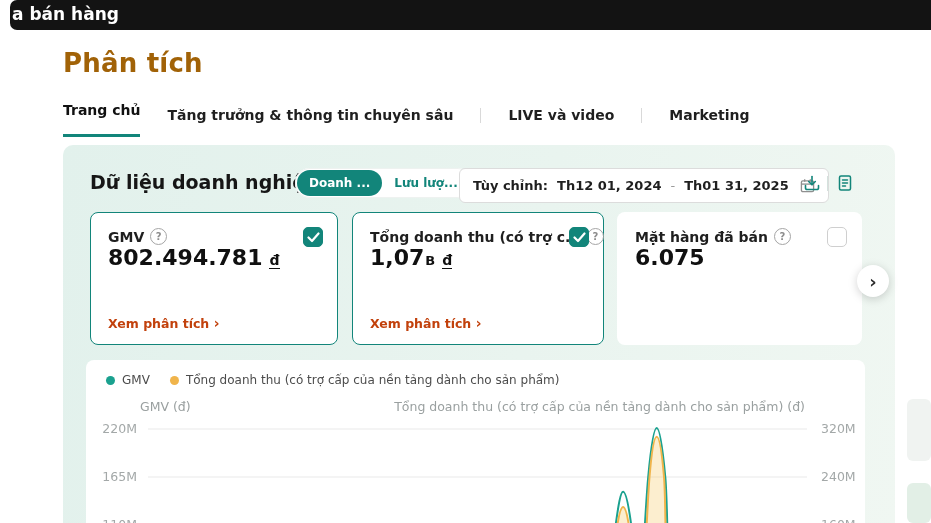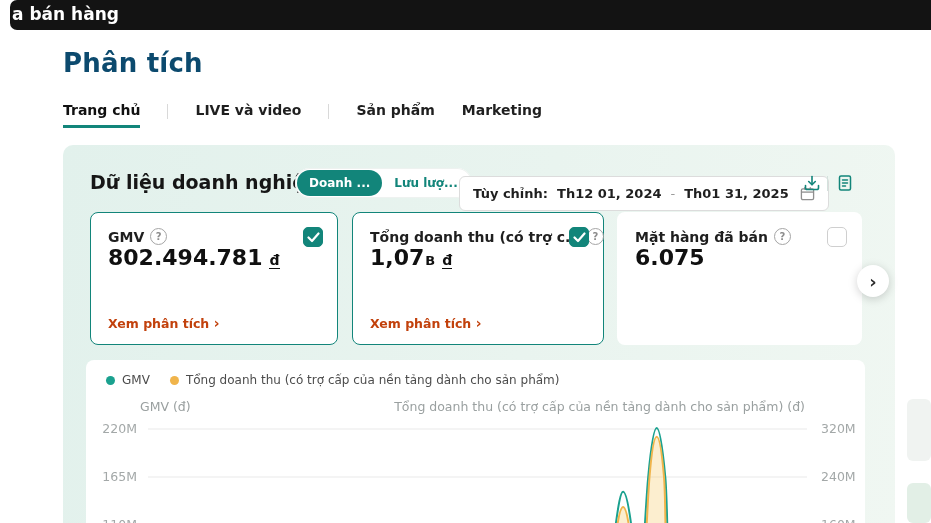--- a/index.html
+++ b/index.html
@@ -4,40 +4,40 @@
 <style>
   html,body{margin:0;padding:0;background:#fff;}
   body{font-family:"DejaVu Sans","Liberation Sans",sans-serif;}
   .stage{position:relative;width:931px;height:523px;overflow:hidden;background:#fff;}
 
   
   .topbar{position:absolute;left:10px;top:0;width:931px;height:30px;background:#131313;border-radius:7px;}
   .topbar-title{position:absolute;left:2px;top:1px;color:#fff;font-size:17px;font-weight:700;line-height:26px;}
 
   
-  .page-title{position:absolute;left:63px;top:48px;font-size:26px;font-weight:800;color:#0c4a6e;letter-spacing:.2px;}
+  .page-title{position:absolute;left:63px;top:48px;font-size:26px;font-weight:800;color:#a16207;letter-spacing:.2px;}
 
   
   .tabs{position:absolute;left:63px;top:102px;display:flex;align-items:center;gap:27px;}
   .tab{font-size:14px;font-weight:700;color:#1f1f1f;padding-bottom:10px;cursor:pointer;white-space:nowrap;}
-  .tab.active{color:#111;border-bottom:3px solid #12857a;padding-bottom:7px;}
+  .tab.active{color:#111;border-bottom:3px solid #12857a;padding-bottom:16px;}
   .tab-divider{width:1px;height:15px;background:#d9d9d9;margin-bottom:8px;}
 
   
   .panel{position:absolute;left:63px;top:145px;width:832px;height:400px;border-radius:10px;
     background:linear-gradient(100deg,#e2f1ec 0%,#e9f4ef 55%,#f0f7f2 100%);}
   .panel-title{position:absolute;left:27px;top:26px;font-size:19px;font-weight:700;color:#161616;}
 
   .pill{position:absolute;left:232px;top:23px;display:flex;background:#fff;border-radius:16px;padding:2px;box-shadow:0 0 0 1px #eef2f0 inset;}
   .pill-seg{font-size:12px;font-weight:700;padding:6px 12px;border-radius:14px;white-space:nowrap;cursor:pointer;}
   .pill-seg.on{background:#12857a;color:#ffffff;}
   .pill-seg.off{color:#12857a;background:#fff;}
 
   .datebox{position:absolute;left:396px;top:23px;height:33px;display:flex;align-items:center;gap:9px;
-    background:#fff;border:1px solid #dcdcdc;border-radius:6px;padding:0 13px;font-size:13px;font-weight:600;color:#1f1f1f;cursor:pointer;margin-top:8px;}
+    background:#fff;border:1px solid #dcdcdc;border-radius:6px;padding:0 13px;font-size:13px;font-weight:600;color:#1f1f1f;cursor:pointer;}
   .datebox .sep{color:#9b9b9b;font-weight:400;}
   .cal-icon{width:15px;height:15px;margin-left:2px;}
 
   .tool-icon{position:absolute;top:29px;width:18px;height:18px;cursor:pointer;}
   .tool-divider{position:absolute;left:764px;top:31px;width:1px;height:15px;background:#d4e2dd;}
 
   
   .card{position:absolute;top:67px;height:133px;background:#fff;border-radius:8px;box-sizing:border-box;padding:15px 17px;}
   .card.sel{border:1.5px solid #12857a;}
   .card1{left:27px;width:248px;}
@@ -83,24 +83,24 @@
 <div class="stage">
 
   <div class="topbar">
     <div class="topbar-title">a bán hàng</div>
   </div>
 
   <div class="page-title">Phân tích</div>
 
   <div class="tabs">
     <div class="tab active">Trang chủ</div>
+    <div class="tab">Tăng trưởng &amp; thông tin chuyên sâu</div>
     <div class="tab-divider"></div>
     <div class="tab">LIVE và video</div>
     <div class="tab-divider"></div>
-    <div class="tab">Sản phẩm</div>
     <div class="tab">Marketing</div>
 
   </div>
 
   <div class="panel">
     <div class="panel-title">Dữ liệu doanh nghiệp</div>
 
     <div class="pill">
       <div class="pill-seg on">Doanh ...</div>
       <div class="pill-seg off">Lưu lượ...</div>

